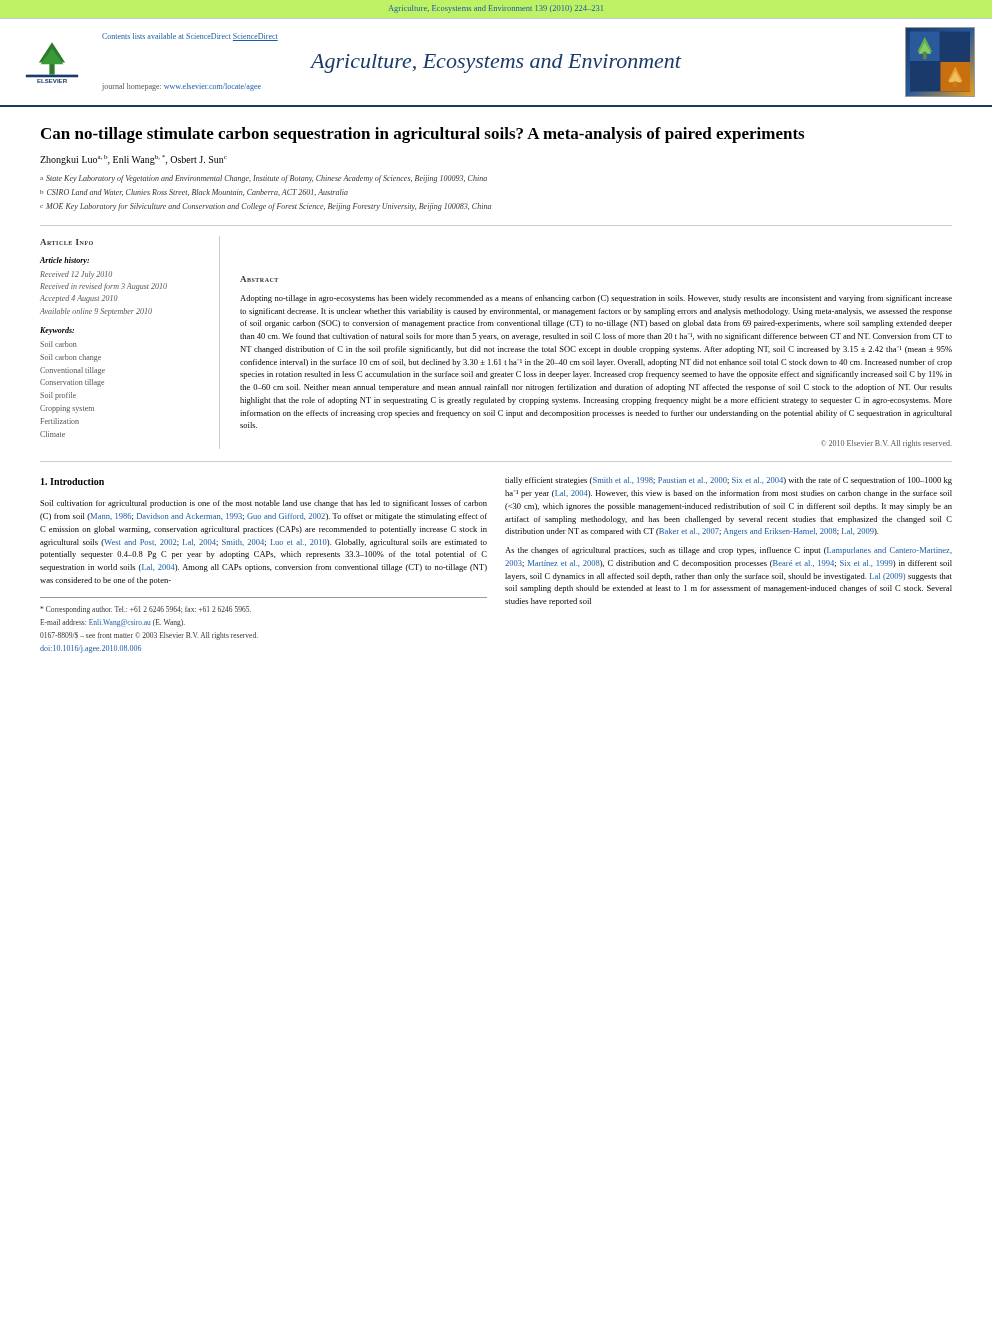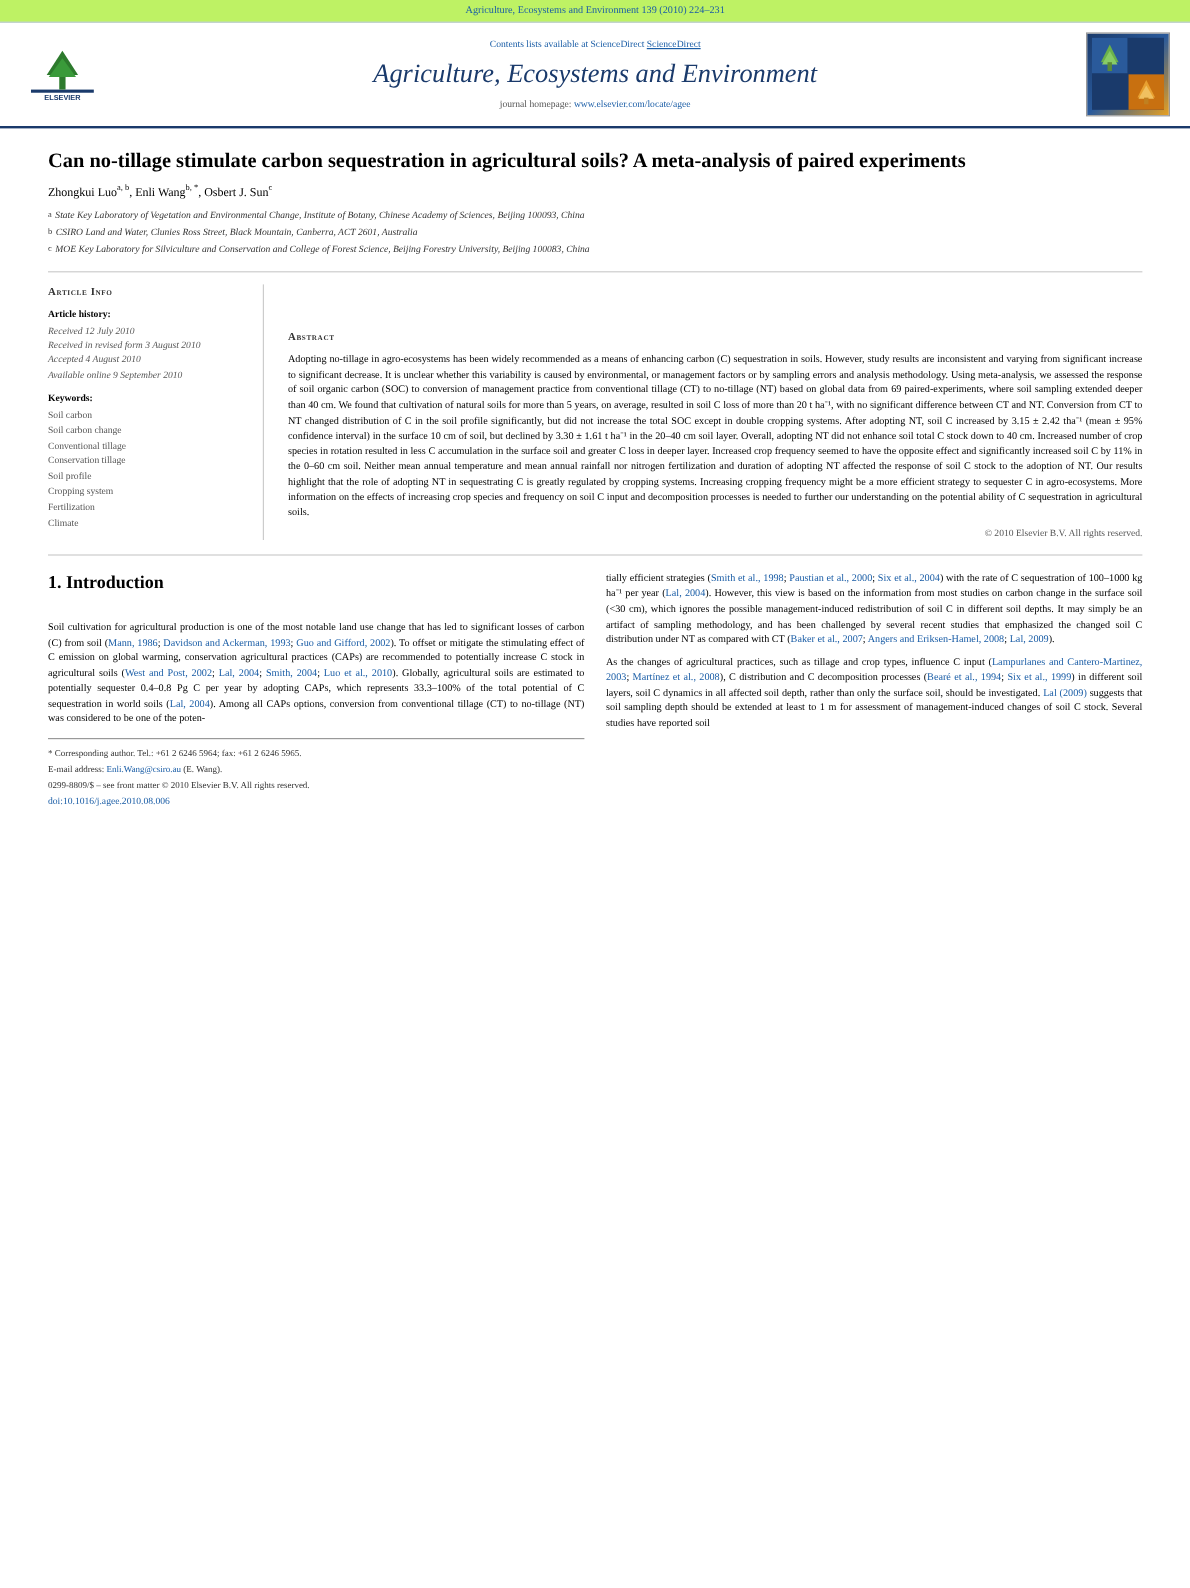--- a/index.html
+++ b/index.html
@@ -35,21 +35,20 @@
       display: flex;
       flex-direction: column;
       align-items: center;
       justify-content: center;
       min-width: 80px;
     }
     .header-center {
       flex: 1;
       display: flex;
       flex-direction: column;
-      align-items: center;
       justify-content: center;
       gap: 4px;
     }
     .sciencedirect-link {
       font-size: 8px;
       color: #1a5da6;
     }
     .journal-title {
       font-size: 22px;
       font-style: italic;
@@ -146,20 +145,21 @@
       font-weight: bold;
       color: #333;
       margin-bottom: 6px;
       letter-spacing: 0.5px;
     }
     .info-section {
       margin-bottom: 8px;
     }
     .info-label {
       font-size: 8px;
+      font-style: italic;
       font-weight: bold;
       color: #000;
       margin-bottom: 3px;
     }
     .info-value {
       font-size: 8px;
       color: #555;
       margin-bottom: 1px;
       font-style: italic;
     }
@@ -201,23 +201,23 @@
       border-top: 1px solid #ccc;
       padding-top: 12px;
     }
     .body-col {
       flex: 1;
       font-size: 8.5px;
       line-height: 1.5;
       text-align: justify;
     }
     .section-title {
-      font-size: 15px;
-      font-weight: bold;
-      margin-bottom: 18px;
+      font-size: 10px;
+      font-weight: bold;
+      margin-bottom: 8px;
       color: #000;
     }
     .body-para {
       margin-bottom: 6px;
       font-size: 8.5px;
       line-height: 1.5;
       text-align: justify;
     }
     .body-link { color: #1a5da6; text-decoration: none; }
 
@@ -368,21 +368,21 @@
         Soil cultivation for agricultural production is one of the most notable land use change that has led to significant losses of carbon (C) from soil (<span class="body-link">Mann, 1986</span>; <span class="body-link">Davidson and Ackerman, 1993</span>; <span class="body-link">Guo and Gifford, 2002</span>). To offset or mitigate the stimulating effect of C emission on global warming, conservation agricultural practices (CAPs) are recommended to potentially increase C stock in agricultural soils (<span class="body-link">West and Post, 2002</span>; <span class="body-link">Lal, 2004</span>; <span class="body-link">Smith, 2004</span>; <span class="body-link">Luo et al., 2010</span>). Globally, agricultural soils are estimated to potentially sequester 0.4–0.8 Pg C per year by adopting CAPs, which represents 33.3–100% of the total potential of C sequestration in world soils (<span class="body-link">Lal, 2004</span>). Among all CAPs options, conversion from conventional tillage (CT) to no-tillage (NT) was considered to be one of the poten-
       </div>
 
       <div class="footnote-area">
         <div class="footnote-line">* Corresponding author. Tel.: +61 2 6246 5964; fax: +61 2 6246 5965.</div>
         <div class="footnote-line">
           <span>E-mail address:</span>
           <span class="body-link">Enli.Wang@csiro.au</span>
           <span>(E. Wang).</span>
         </div>
-        <div class="footnote-line">0299-8809/$ – see front matter © 2010 Elsevier B.V. All rights reserved.</div>
+        <div class="footnote-line">0167-8809/$ – see front matter © 2003 Elsevier B.V. All rights reserved.</div>
         <div class="doi-line">doi:10.1016/j.agee.2010.08.006</div>
       </div>
     </div>
 
     <div class="body-col">
       <div class="body-para">
         tially efficient strategies (<span class="body-link">Smith et al., 1998</span>; <span class="body-link">Paustian et al., 2000</span>; <span class="body-link">Six et al., 2004</span>) with the rate of C sequestration of 100–1000 kg ha⁻¹ per year (<span class="body-link">Lal, 2004</span>). However, this view is based on the information from most studies on carbon change in the surface soil (&lt;30 cm), which ignores the possible management-induced redistribution of soil C in different soil depths. It may simply be an artifact of sampling methodology, and has been challenged by several recent studies that emphasized the changed soil C distribution under NT as compared with CT (<span class="body-link">Baker et al., 2007</span>; <span class="body-link">Angers and Eriksen-Hamel, 2008</span>; <span class="body-link">Lal, 2009</span>).
       </div>
       <div class="body-para">
         As the changes of agricultural practices, such as tillage and crop types, influence C input (<span class="body-link">Lampurlanes and Cantero-Martinez, 2003</span>; <span class="body-link">Martínez et al., 2008</span>), C distribution and C decomposition processes (<span class="body-link">Bearé et al., 1994</span>; <span class="body-link">Six et al., 1999</span>) in different soil layers, soil C dynamics in all affected soil depth, rather than only the surface soil, should be investigated. <span class="body-link">Lal (2009)</span> suggests that soil sampling depth should be extended at least to 1 m for assessment of management-induced changes of soil C stock. Several studies have reported soil

